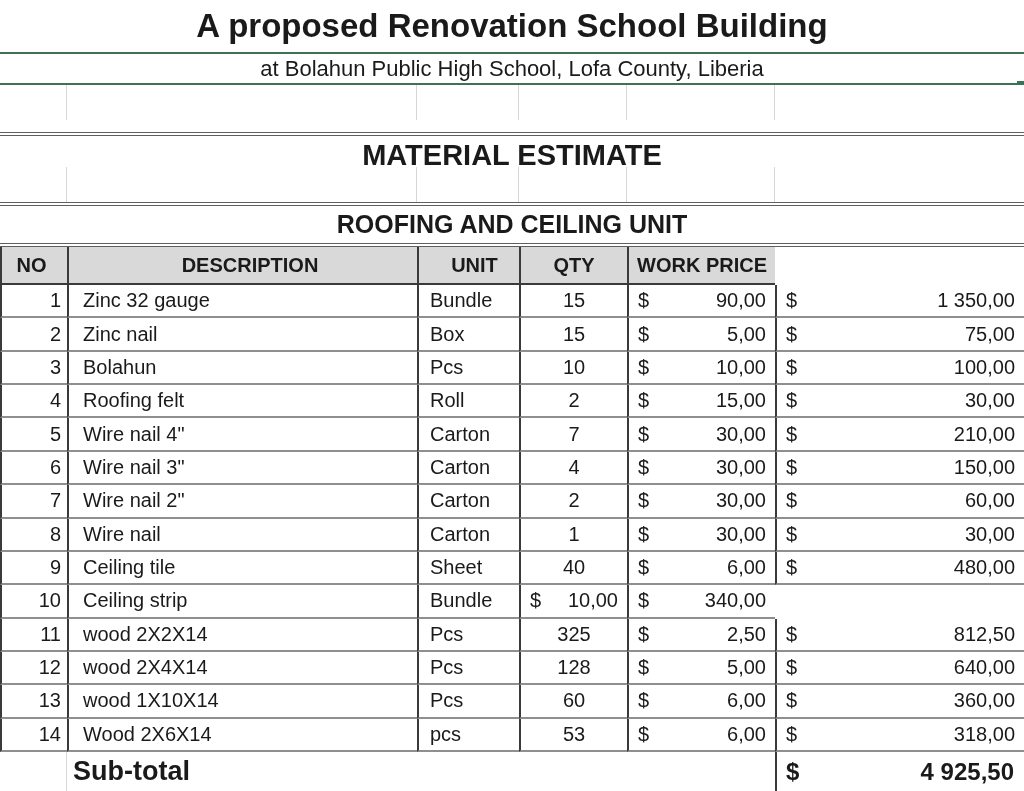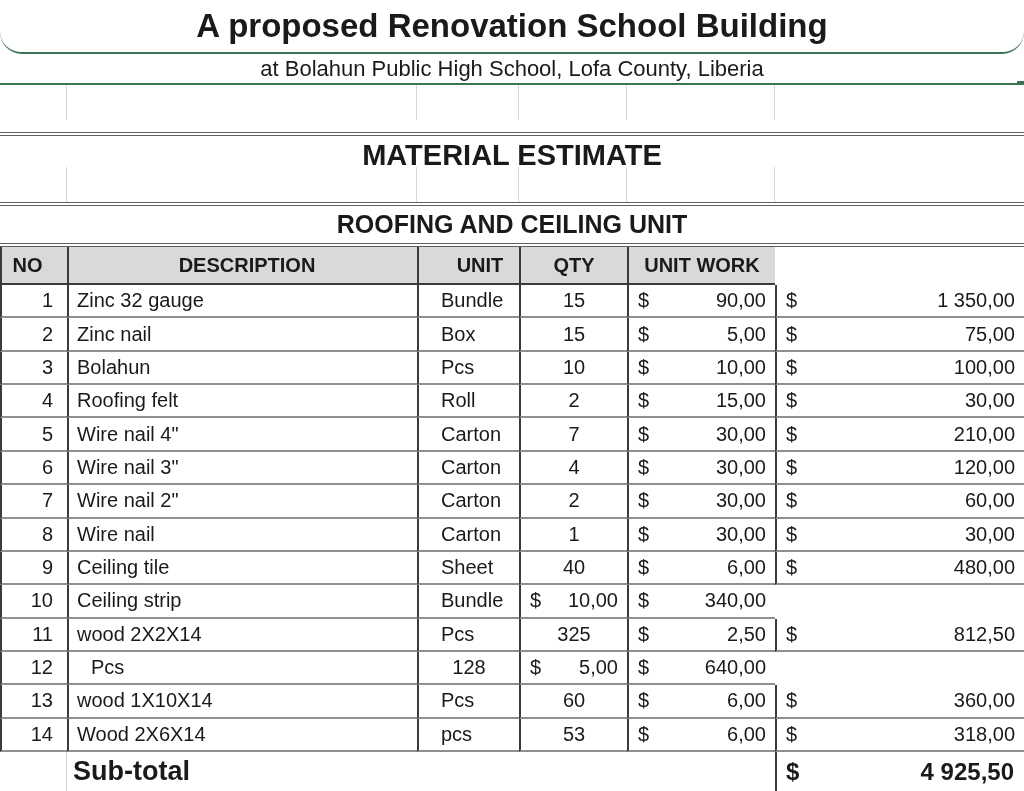--- a/index.html
+++ b/index.html
@@ -11,21 +11,21 @@
     --headerbg:#d9d9d9;
   }
   *{margin:0;padding:0;box-sizing:border-box;}
   body{background:#fff;}
   .canvas{
     position:relative;width:1024px;height:791px;background:#ffffff;
     font-family:"Liberation Sans", sans-serif;color:#1a1a1a;overflow:hidden;
   }
   .abs{position:absolute;left:0;width:1024px;display:flex;align-items:center;justify-content:center;}
 
-  .row-title{top:0;height:54px;font-size:33px;font-weight:bold;border-bottom:2px solid var(--green);border-radius:22px;}
+  .row-title{top:0;height:54px;font-size:33px;font-weight:bold;border-bottom:2px solid var(--green);}
   .row-subtitle{top:54px;height:31px;font-size:22px;border-bottom:2px solid var(--green);text-align:center;}
   .fill-handle{position:absolute;right:0;top:81px;width:7px;height:7px;background:var(--green);}
 
   .row-empty{background:#fff;}
   .row-empty.e1{top:85px;height:35px;}
   .row-empty.e2{top:167px;height:35px;}
   .vgrid{position:absolute;top:0;width:1px;height:100%;background:var(--gridline);}
   .vg1{left:66px;} .vg2{left:416px;} .vg3{left:518px;} .vg4{left:626px;} .vg5{left:774px;}
 
   .row-material{top:132px;height:47px;font-size:29px;font-weight:bold;
@@ -34,23 +34,23 @@
     border-top:4px double var(--mid);border-bottom:4px double var(--mid);}
 
   .table{position:absolute;top:247px;left:0;width:1024px;}
   .t-row{display:grid;grid-template-columns:67px 350px 102px 108px 148px 249px;}
   .t-head{height:38px;}
   .t-body .t-row{height:33.36px;}
   .cell{display:flex;align-items:center;font-size:20px;overflow:hidden;white-space:nowrap;
     border-left:2px solid var(--dark);border-bottom:2px solid var(--rowline);}
   .t-head .cell{background:var(--headerbg);font-weight:bold;justify-content:center;
     border-bottom:2px solid var(--dark);font-size:20px;}
-  .c-no{justify-content:flex-end;padding-right:14px;}
-  .c-desc{padding-left:8px;}
-  .c-unit{padding-left:22px;}
+  .c-no{justify-content:flex-end;padding-right:6px;}
+  .c-desc{padding-left:14px;}
+  .c-unit{padding-left:11px;}
   .c-qty{justify-content:center;}
   .money{justify-content:space-between;padding:0 9px 0 9px;}
   .money .val{text-align:right;}
 
   .subtotal{display:grid;grid-template-columns:67px 708px 249px;height:39px;}
   .st-cell{display:flex;align-items:center;}
   .st-no{border-right:1px solid var(--gridline);}
   .st-label{padding-left:6px;font-size:27px;font-weight:bold;}
   .st-total{border-left:2px solid var(--dark);justify-content:space-between;
     padding:0 10px 0 9px;font-size:24px;font-weight:bold;}
@@ -83,21 +83,21 @@
   </div>
 
   <div class="abs row-roofing">ROOFING AND CEILING UNIT</div>
 
   <div class="table">
     <div class="t-row t-head" id="thead">
         <div class="cell c-no">NO</div>
         <div class="cell c-desc">DESCRIPTION</div>
         <div class="cell c-unit">UNIT</div>
         <div class="cell c-qty">QTY</div>
-        <div class="cell c-price">UNIT WORK</div>
+        <div class="cell c-price">WORK PRICE</div>
       </div>
     <div class="t-body" id="tbody">
         <div class="t-row">
           <div class="cell c-no">1</div>
           <div class="cell c-desc">Zinc 32 gauge</div>
           <div class="cell c-unit">Bundle</div>
           <div class="cell c-qty">15</div>
           <div class="cell money c-price">
             <span class="cur">$</span>
             <span class="val">90,00</span>
@@ -167,21 +167,21 @@
           <div class="cell c-no">6</div>
           <div class="cell c-desc">Wire nail 3"</div>
           <div class="cell c-unit">Carton</div>
           <div class="cell c-qty">4</div>
           <div class="cell money c-price">
             <span class="cur">$</span>
             <span class="val">30,00</span>
           </div>
           <div class="cell money c-total">
             <span class="cur">$</span>
-            <span class="val">120,00</span>
+            <span class="val">150,00</span>
           </div>
         </div>
         <div class="t-row">
           <div class="cell c-no">7</div>
           <div class="cell c-desc">Wire nail 2"</div>
           <div class="cell c-unit">Carton</div>
           <div class="cell c-qty">2</div>
           <div class="cell money c-price">
             <span class="cur">$</span>
             <span class="val">30,00</span>
@@ -241,20 +241,21 @@
             <span class="cur">$</span>
             <span class="val">2,50</span>
           </div>
           <div class="cell money c-total">
             <span class="cur">$</span>
             <span class="val">812,50</span>
           </div>
         </div>
         <div class="t-row">
           <div class="cell c-no">12</div>
+          <div class="cell c-desc">wood 2X4X14</div>
           <div class="cell c-unit">Pcs</div>
           <div class="cell c-qty">128</div>
           <div class="cell money c-price">
             <span class="cur">$</span>
             <span class="val">5,00</span>
           </div>
           <div class="cell money c-total">
             <span class="cur">$</span>
             <span class="val">640,00</span>
           </div>

